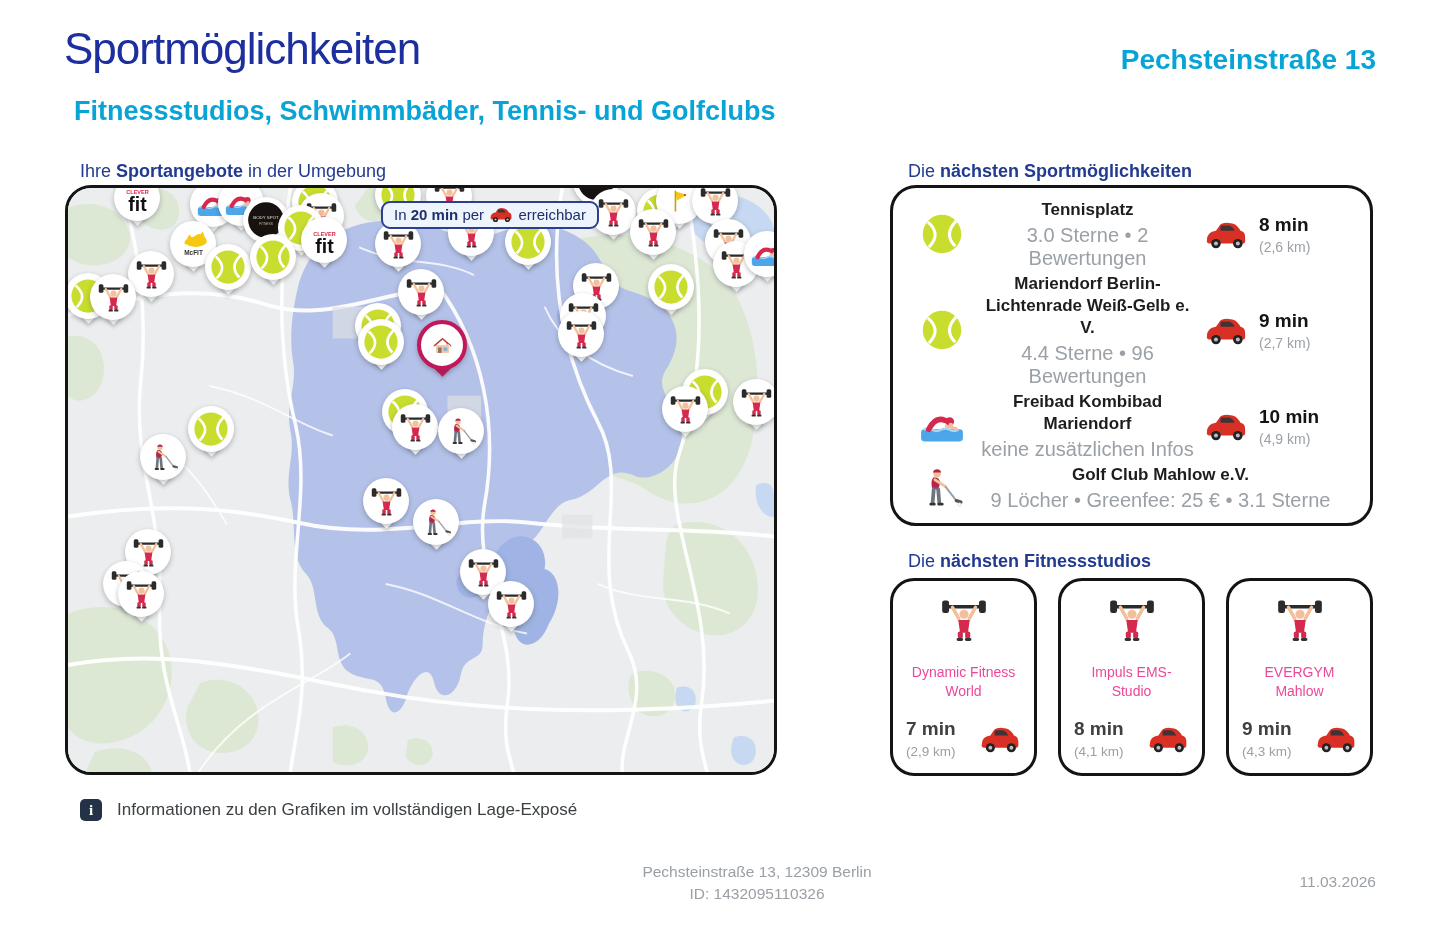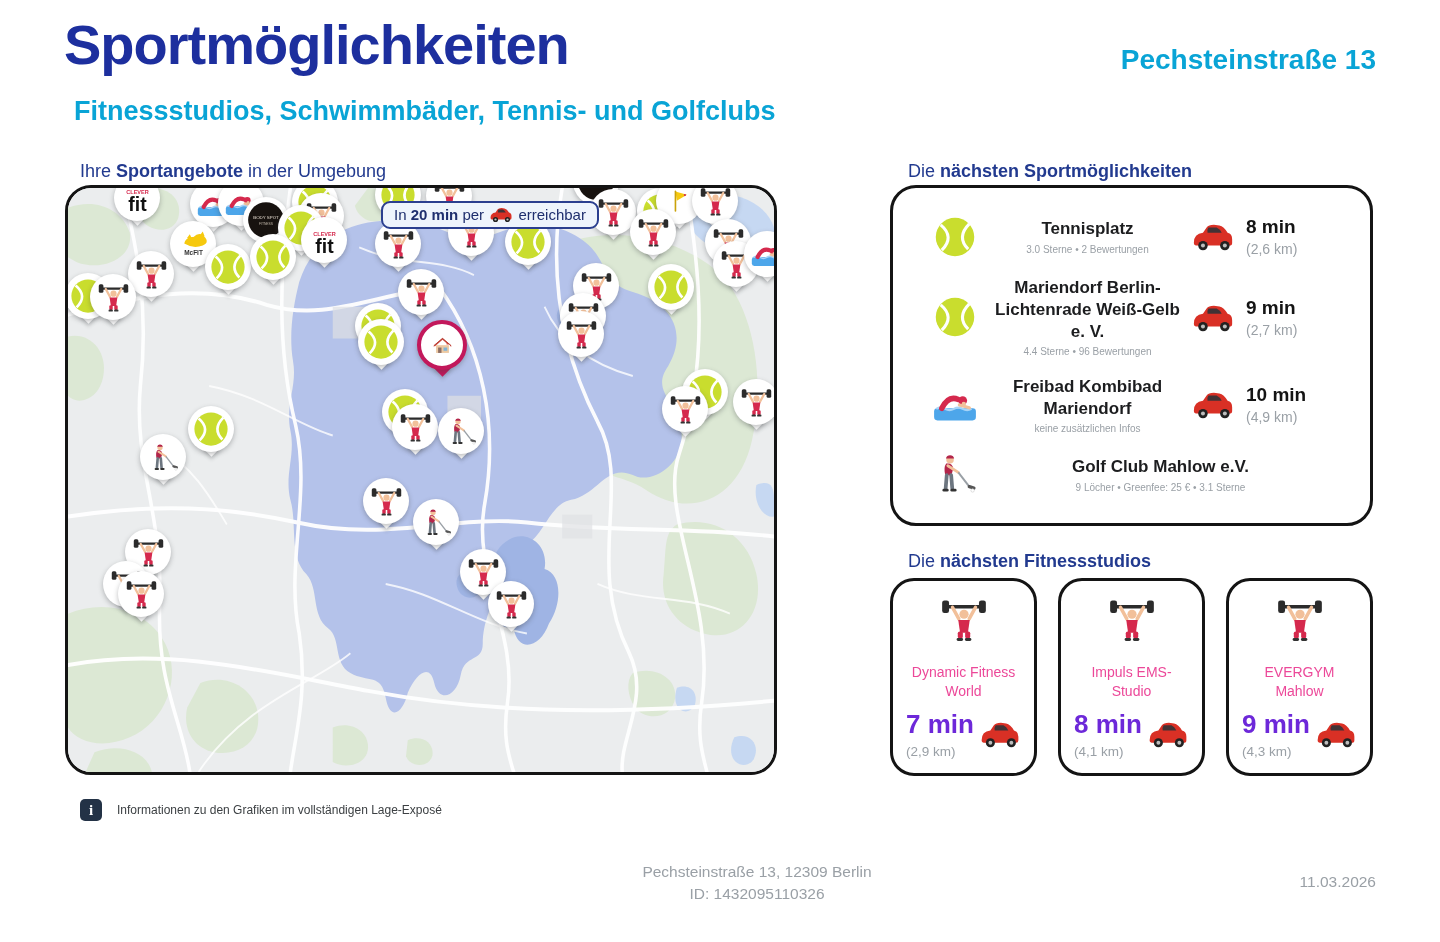--- a/index.html
+++ b/index.html
@@ -3,21 +3,21 @@
 <meta charset="utf-8">
 <style>
   html,body{margin:0;padding:0;}
   body{
     width:1440px;height:942px;position:relative;overflow:hidden;
     background:#ffffff;
     font-family:"Liberation Sans", sans-serif;
     color:#17181a;
   }
   
-  .title{position:absolute;left:64px;top:12px;font-size:56px;font-weight:700;color:#1d2f9e;letter-spacing:-1px;}
+  .title{position:absolute;left:64px;top:24px;font-size:44px;font-weight:400;color:#1d2f9e;letter-spacing:-1px;}
   .addr{position:absolute;right:64px;top:44px;font-size:28px;font-weight:700;color:#09a4d6;}
   .subtitle{position:absolute;left:74px;top:96px;font-size:27px;font-weight:700;color:#09a4d6;}
 
   
   .sec-head{font-size:18px;color:#223a8f;}
   .sec-head b{font-weight:700;}
   .map-label{position:absolute;left:80px;top:161px;}
   .sports-head{position:absolute;left:908px;top:161px;}
   .fit-head{position:absolute;left:908px;top:551px;text-align:center;}
 
@@ -53,49 +53,49 @@
   .pin--disc svg{width:42px;height:42px;}
   .pin--flag svg{width:27px;height:27px;}
   .pin--home{z-index:6;}
   .pin--home .bubble{left:-25px;top:-25px;width:50px;height:50px;border:4px solid #c2185b;box-sizing:border-box;}
   .pin--home .tail{background:#c2185b;top:16px;}
   .pin--home svg{width:27px;height:27px;}
 
   
   .sports-panel{position:absolute;left:890px;top:185px;width:483px;height:341px;
     border:3px solid #141414;border-radius:26px;box-sizing:border-box;
-    display:flex;flex-direction:column;justify-content:space-evenly;padding:8px 13px;background:#fff;}
+    display:flex;flex-direction:column;justify-content:space-evenly;padding:8px 0;background:#fff;}
   .srow{display:flex;align-items:center;padding:0 20px;}
   .srow-icon{width:58px;display:flex;justify-content:center;flex:0 0 58px;}
   .srow-icon svg{width:44px;height:44px;}
   .srow-mid{flex:1;text-align:center;padding:0 6px;}
   .srow-name{font-size:17px;font-weight:700;color:#1c1d1f;line-height:1.3;}
-  .srow-info{font-size:10px;color:#9aa0a6;margin-top:3px;}
+  .srow-info{font-size:20px;color:#9aa0a6;margin-top:3px;}
   .srow-right{flex:0 0 146px;display:flex;align-items:center;gap:11px;}
   .srow-right svg{width:44px;height:31px;flex:0 0 44px;}
   .srow-time{font-size:19px;font-weight:700;color:#141414;}
   .srow-dist{font-size:14px;color:#9aa0a6;margin-top:3px;}
 
   
   .fit-cards{position:absolute;left:890px;top:578px;width:483px;display:flex;gap:21px;}
   .fcard{width:147px;height:198px;border:3px solid #141414;border-radius:24px;box-sizing:border-box;
     background:#fff;display:flex;flex-direction:column;align-items:center;padding:16px 13px 14px;}
   .fcard-icon svg{width:46px;height:46px;}
   .fcard-name{margin-top:16px;font-size:14px;color:#ec4899;text-align:center;line-height:1.35;}
   .fcard-bottom{margin-top:auto;width:100%;display:flex;align-items:center;justify-content:space-between;}
-  .fcard-time{font-size:26px;font-weight:700;color:#6d28d9;}
+  .fcard-time{font-size:19px;font-weight:700;color:#404040;}
   .fcard-dist{font-size:13.5px;color:#9aa0a6;margin-top:4px;}
   .fcard-bottom svg{width:42px;height:30px;}
 
   
   .footnote{position:absolute;left:80px;top:799px;display:flex;align-items:center;gap:15px;}
   .info-ic{width:22px;height:22px;background:#233246;border-radius:5px;color:#fff;
     display:flex;align-items:center;justify-content:center;
     font-size:15px;font-weight:700;font-family:"Liberation Serif", serif;}
-  .footnote-text{font-size:12px;color:#3c4043;}
+  .footnote-text{font-size:17px;color:#3c4043;}
   .footer-center{position:absolute;left:557px;top:861px;width:400px;text-align:center;
     font-size:15.5px;color:#9aa0a6;line-height:1.42;}
   .footer-date{position:absolute;right:64px;top:873px;font-size:15.5px;color:#9aa0a6;}
 
   .defs{position:absolute;width:0;height:0;overflow:hidden;}
 </style>
 </head>
 <body>
 
 <svg class="defs" aria-hidden="true">

